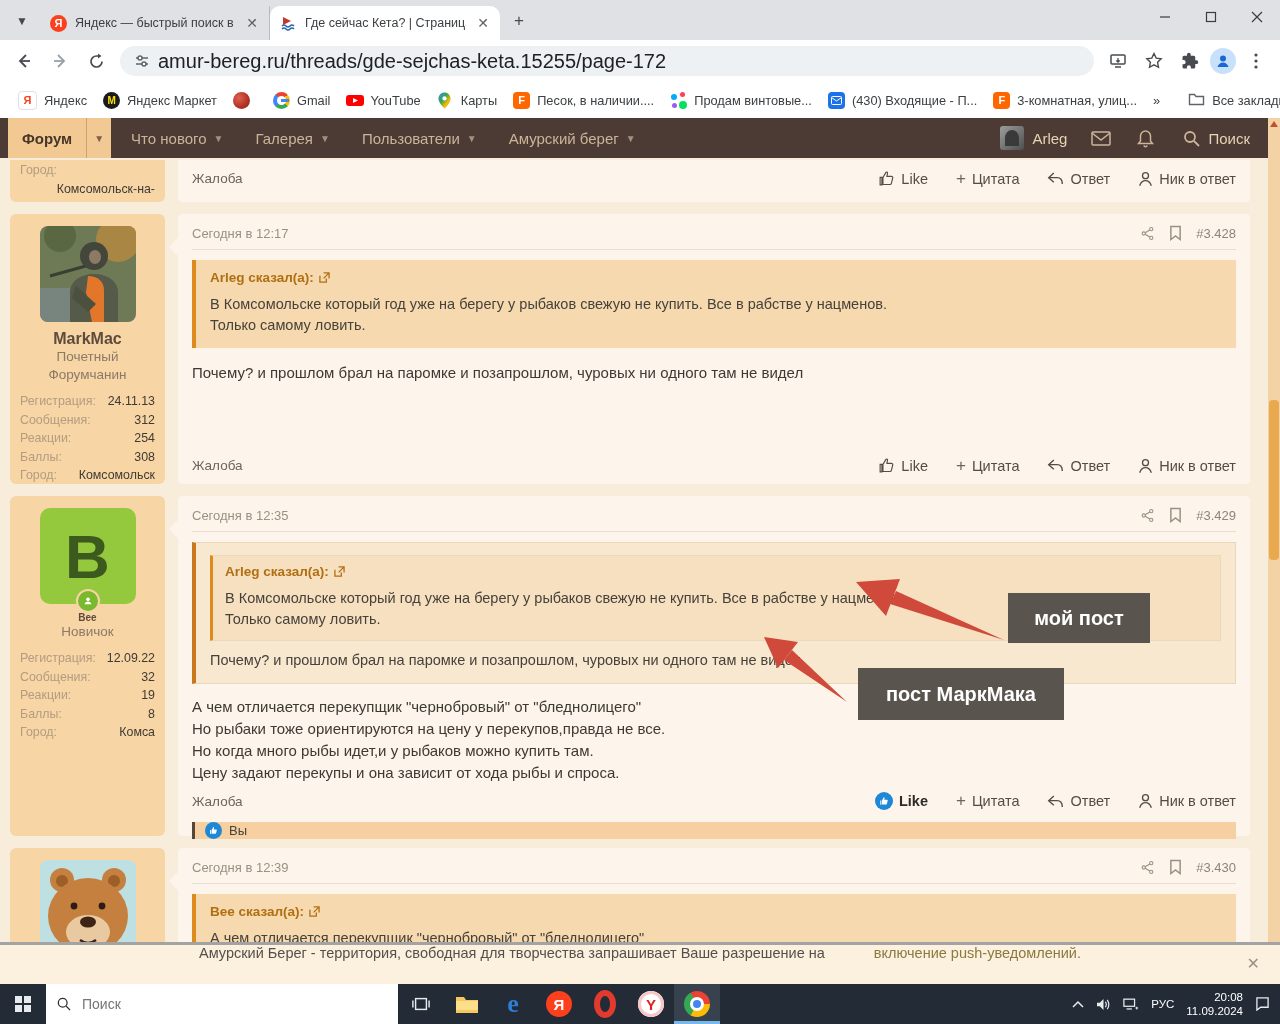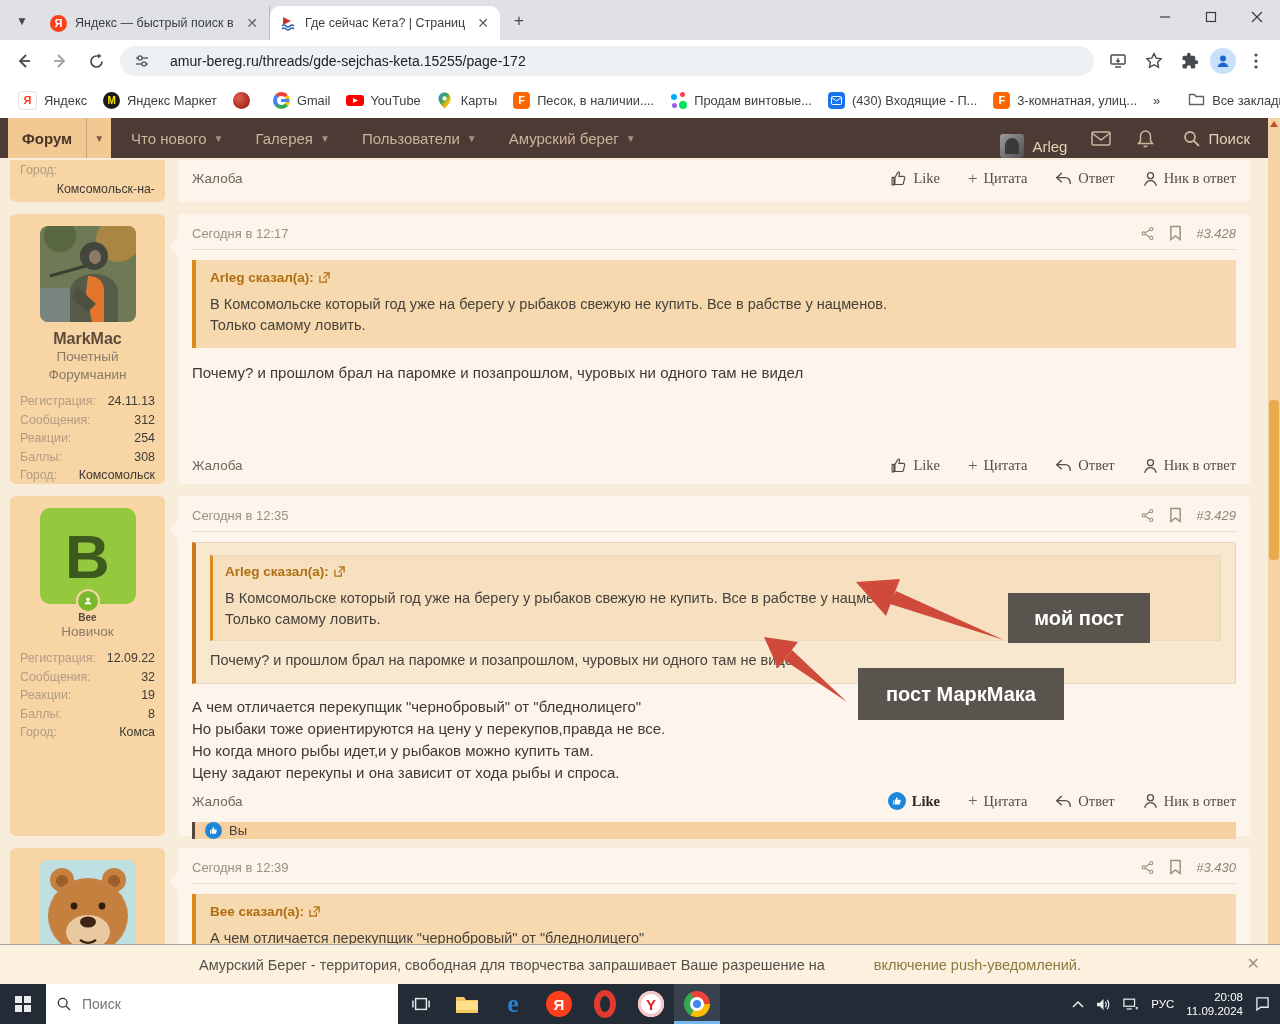--- a/index.html
+++ b/index.html
@@ -18,21 +18,21 @@
   .favicon-ya{width:17px;height:17px;border-radius:50%;background:#fc3f1d;color:#fff;font-weight:bold;font-size:11px;display:flex;align-items:center;justify-content:center;flex-shrink:0;}
   .newtab-btn{width:26px;height:26px;margin:0 0 6px 6px;display:flex;align-items:center;justify-content:center;color:#45494e;font-size:17px;}
   .win-ctrls{position:absolute;right:0;top:0;height:34px;display:flex;}
   .wbtn{width:46px;display:flex;align-items:center;justify-content:center;color:#3c3c3c;}
 
   
   .toolbar{height:42px;background:#fff;display:flex;align-items:center;padding:0 8px;gap:4px;}
   .tbtn{width:32px;height:32px;display:flex;align-items:center;justify-content:center;color:#474b50;flex-shrink:0;}
   .tbtn.dim{color:#9aa0a6;}
   .urlpill{flex:1;height:30px;background:#eef1f4;border-radius:15px;display:flex;align-items:center;gap:8px;padding:0 14px;margin:0 4px;}
-  .urltext{font-size:14px;color:#202124;margin-left:12px;}
+  .urltext{font-size:20px;color:#202124;}
   .avatar-chip{width:26px;height:26px;border-radius:50%;background:#c8e0fa;display:flex;align-items:center;justify-content:center;}
 
   
   .bookmarks{height:36px;background:#fff;display:flex;align-items:center;padding:0 10px;font-size:12.8px;color:#3c4043;}
   .bm{display:flex;align-items:center;gap:7px;padding:4px 8px;border-radius:6px;white-space:nowrap;}
   .bm-spacer{flex:1;}
   .bm-sep{width:1px;height:18px;background:#d0d3d8;margin:0 6px;}
   .ic16{width:17px;height:17px;flex-shrink:0;}
   .ic-yandex{border-radius:4px;background:#fff;border:1px solid #e0e0e0;color:#fc3f1d;font-weight:bold;font-size:11px;display:flex;align-items:center;justify-content:center;}
   .ic-market{border-radius:50%;background:#1b1b1b;color:#fce000;font-weight:bold;font-size:10px;display:flex;align-items:center;justify-content:center;}
@@ -48,21 +48,21 @@
   .ic-avito .a2{width:5px;height:5px;background:#ff4053;right:2px;top:0;}
   .ic-avito .a3{width:5px;height:5px;background:#965eeb;left:2px;bottom:1px;}
   .ic-avito .a4{width:8px;height:8px;background:#04e061;right:0;bottom:0;}
 
   
   .fnav{height:40px;background:#4c3b34;display:flex;align-items:stretch;color:#cbb49a;font-size:15px;position:relative;}
   .fnav-active{display:flex;align-items:center;background:#f2c992;color:#483629;font-weight:bold;padding:0 14px;margin-left:8px;}
   .fnav-active-caret{display:flex;align-items:center;background:#f2c992;color:#7c6148;padding:0 7px;border-left:1px solid rgba(72,54,41,.25);font-size:10px;}
   .fnav-item{display:flex;align-items:center;gap:7px;padding:0 12px;margin-left:8px;}
   .caret{font-size:10px;color:#a5907a;}
-  .fnav-right{margin-left:auto;display:flex;align-items:flex-end;gap:4px;padding-right:16px;}
+  .fnav-right{margin-left:auto;display:flex;align-items:center;gap:4px;padding-right:16px;}
   .fnav-user{display:flex;align-items:center;gap:8px;padding:0 10px;color:#e6d3b4;}
   .mini-ava{width:24px;height:24px;border-radius:3px;background:linear-gradient(135deg,#9d9d9d,#4f4f4f);position:relative;overflow:hidden;}
   .mini-ava::after{content:"";position:absolute;left:5px;top:4px;width:14px;height:16px;border-radius:50% 50% 0 0;background:#3a3a3a;}
   .fnav-icon{width:40px;display:flex;align-items:center;justify-content:center;color:#cbb49a;height:100%;}
   .fnav-search{display:flex;align-items:center;gap:8px;padding:0 14px;color:#e6d3b4;font-size:15px;height:100%;}
 
   
   .content{position:absolute;top:158px;bottom:40px;left:0;right:0;background:#f8ecdb;
            padding:2px 30px 0 10px;overflow:hidden;box-sizing:border-box;}
   .pagescroll{position:absolute;top:118px;bottom:40px;right:0;width:12px;background:#f3d3a6;z-index:30;}
@@ -87,47 +87,47 @@
   .uavatar{width:96px;height:96px;margin:2px auto 8px;border-radius:8px;overflow:hidden;position:relative;}
   .uavatar.greenB{background:#94c83d;display:flex;align-items:center;justify-content:center;
      color:#3c5a1e;font-size:62px;font-weight:bold;border-radius:10px;}
   .ubadge{position:absolute;left:50%;transform:translateX(-50%);bottom:-9px;width:20px;height:20px;border-radius:50%;
      background:#7ab82e;border:2px solid #f8d5a5;display:flex;align-items:center;justify-content:center;}
   .uname{text-align:center;font-size:16px;font-weight:bold;color:#5d4b3c;margin-top:6px;}
   .utitle{text-align:center;font-size:13.5px;color:#8a7a68;line-height:18px;}
 
   .phead{display:flex;justify-content:space-between;align-items:center;padding:5px 0 8px;border-bottom:1px solid #eadfcf;color:#9b9082;font-size:13px;}
   .picons{display:flex;align-items:center;gap:14px;color:#9b9082;}
-  .pnum{color:#8d857a;font-style:italic;}
+  .pnum{color:#8d857a;}
 
   .quote{background:#f6d9ae;border-left:4px solid #dd8a1f;padding:10px 14px 12px;margin:10px 0 14px;}
   .qhead{color:#b06f12;font-weight:bold;font-size:13.5px;margin-bottom:9px;display:flex;align-items:center;gap:5px;}
   .qline{font-size:14.5px;color:#46413b;line-height:21px;}
   .oquote{background:#f9e8d0;border:1px solid #e7d7bd;border-left:4px solid #c9791b;padding:12px 14px 8px;margin:10px 0 12px;}
   .oquote .quote{background:#f6e0c0;border:1px solid #e9d9bd;border-left:3px solid #dd8a1f;margin:0 0 8px;padding:8px 12px 10px;}
   .oqline{font-size:14.5px;color:#46413b;line-height:22px;padding-bottom:4px;}
 
   .ptext{font-size:15px;color:#3d3933;line-height:22px;}
 
   .foot{display:flex;align-items:center;margin-top:auto;padding-top:8px;font-size:13.5px;}
   .report{color:#6f635a;}
   .actions{margin-left:auto;display:flex;gap:28px;align-items:center;color:#554c44;font-size:14.5px;}
-  .act{display:flex;gap:6px;align-items:center;color:#554c44;font-family:Liberation Serif, serif;}
+  .act{display:flex;gap:6px;align-items:center;color:#554c44;}
   .act .plus{font-size:17px;line-height:14px;color:#6f635a;}
   .likeblue{width:18px;height:18px;border-radius:50%;background:#1d87d8;display:flex;align-items:center;justify-content:center;}
   .act.liked span.lbl{font-weight:bold;color:#2e2a26;}
 
   .rbar{margin-top:12px;background:#f6d0a0;border-left:3px solid #55473c;padding:0 10px;display:flex;align-items:center;gap:7px;font-size:13px;color:#46413b;}
 
   .ann{position:absolute;background:#59544e;color:#fff;font-weight:bold;font-size:20px;display:flex;align-items:center;justify-content:center;z-index:6;}
   .arrow{position:absolute;z-index:5;}
 
   
-  .notif{position:absolute;left:0;right:0;bottom:40px;height:39px;background:#fcf0de;border-top:1px solid #a3a3a3;
-         display:flex;align-items:center;justify-content:center;font-size:14.5px;color:#55504b;z-index:40;gap:45px;}
+  .notif{position:absolute;left:0;right:0;bottom:40px;height:39px;background:#fcf0de;border-top:3px solid #a3a3a3;
+         display:flex;justify-content:center;font-size:14.5px;color:#55504b;z-index:40;gap:45px;}
   .notif .nlink{color:#8b7a3e;margin-left:4px;}
   .notif .nclose{position:absolute;right:20px;top:9px;color:#9a9184;font-size:16px;}
 
   
   .taskbar{position:absolute;left:0;right:0;bottom:0;height:40px;background:#222b36;display:flex;align-items:stretch;color:#fff;z-index:50;}
   .tb-start{width:46px;display:flex;align-items:center;justify-content:center;}
   .winlogo{display:grid;grid-template-columns:7px 7px;grid-gap:2px;}
   .winlogo i{width:7px;height:7px;background:#e8ebee;}
   .tb-search{width:330px;background:#fff;display:flex;align-items:center;gap:9px;padding:0 11px;color:#555;}
   .tb-search input{border:0;outline:0;font-size:14px;font-family:"Liberation Sans",sans-serif;flex:1;background:transparent;color:#333;}

